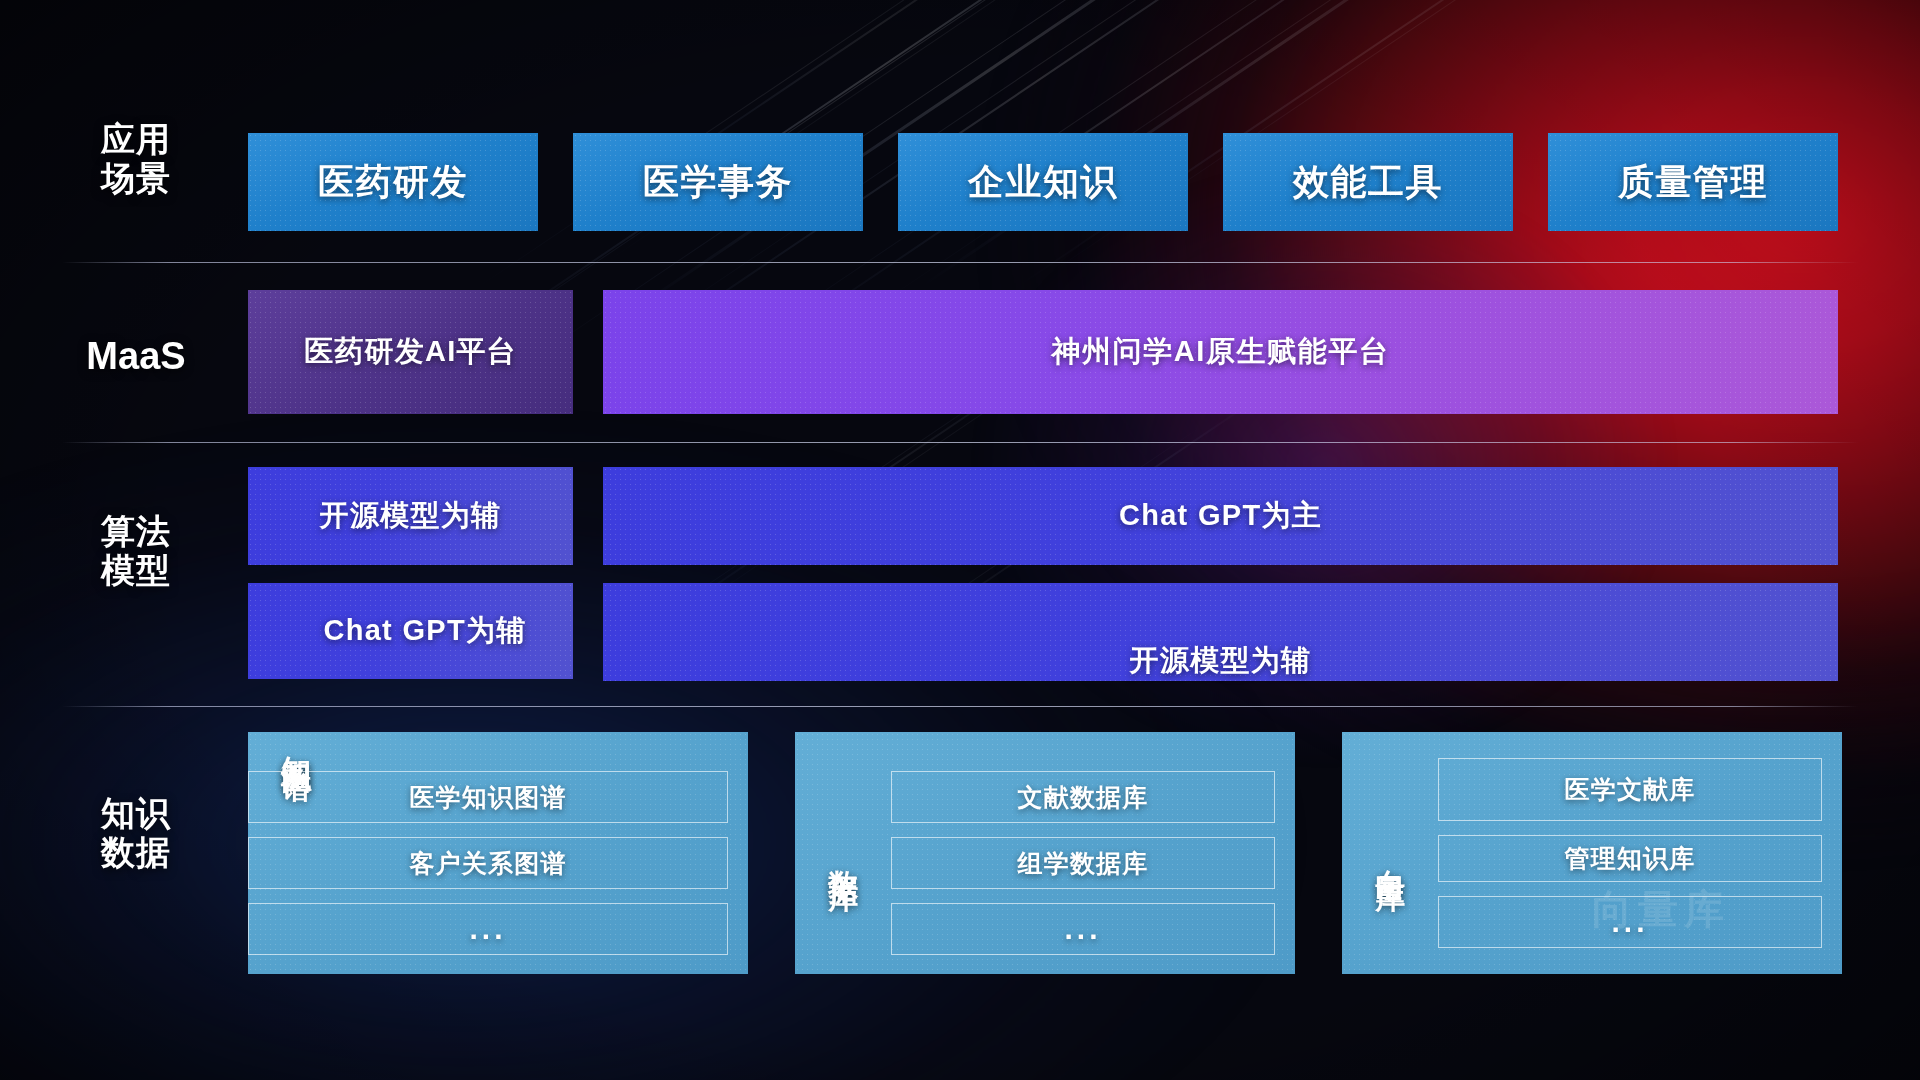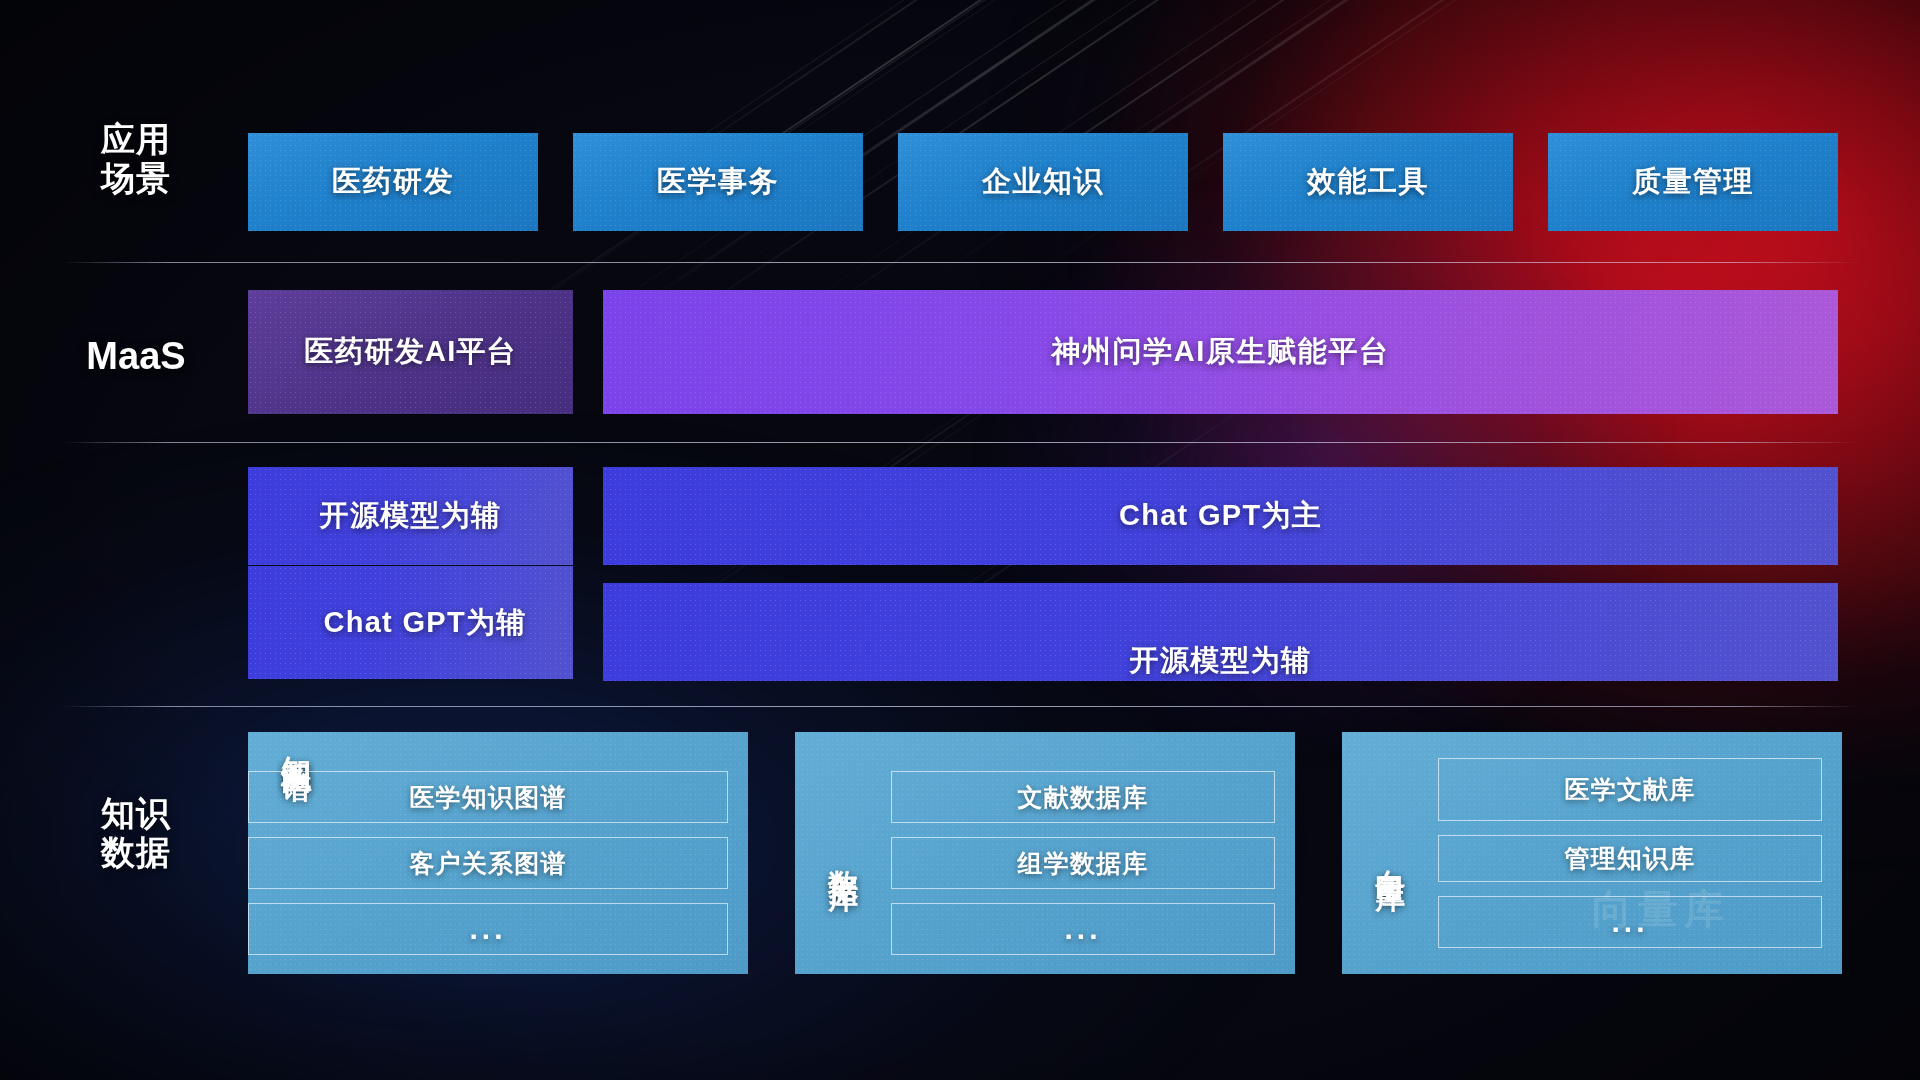--- a/index.html
+++ b/index.html
@@ -70,21 +70,21 @@
     color:#fff;font-weight:bold;box-sizing:border-box;
     text-shadow:0 2px 7px rgba(0,0,0,.55);
   }
   .dots{
     position:absolute;inset:0;pointer-events:none;opacity:.30;
     background-image:radial-gradient(rgba(255,255,255,.55) .55px, rgba(0,0,0,0) .6px);
     background-size:5px 5px;
   }
 
   .app-box{background:linear-gradient(160deg,#2f8fd8 0%,#1f80cb 46%,#1b77c0 100%);
-           font-size:29px;letter-spacing:1.5px;}
+           font-size:36px;letter-spacing:1.5px;}
   .maas-left{background:linear-gradient(150deg,#5d3e9b 0%,#4d3287 55%,#462d7e 100%);
            font-size:29px;letter-spacing:1.2px;}
   .maas-wide{background:linear-gradient(96deg,#7b43ea 0%,#8649e8 34%,#9a4fe0 62%,#ab58d8 100%);
            font-size:29px;letter-spacing:1.6px;}
   .algo-box{background:linear-gradient(100deg,#3d3ddd 0%,#4040dc 40%,#4a4ad6 72%,#5252cf 100%);
            font-size:29px;letter-spacing:1.3px;}
 
   .kd-panel{position:absolute;display:flex;align-items:stretch;
             background:linear-gradient(155deg,#63aed6 0%,#55a2cd 52%,#4e9bc8 100%);
             box-sizing:border-box;}
@@ -179,26 +179,30 @@
     <div class="box maas-left" style="left:248px;top:290px;width:325px;height:124px;">
       <div class="dots"></div>
       <span>医药研发AI平台</span>
     </div>
 
     <div class="box maas-wide" style="left:603px;top:290px;width:1235px;height:124px;">
       <div class="dots"></div>
       <span>神州问学AI原生赋能平台</span>
     </div>
 
+    <div class="row-label" style="left:62px;top:512px;width:148px;font-size:34px;">
+      <div>算法</div>
+      <div>模型</div>
+    </div>
 
     <div class="box algo-box" style="left:248px;top:467px;width:325px;height:98px;">
       <div class="dots"></div>
       <span>开源模型为辅</span>
     </div>
-    <div class="box algo-box" style="left:248px;top:566px;width:325px;height:113px;padding-left:29px;">
+    <div class="box algo-box" style="left:248px;top:583px;width:325px;height:96px;padding-left:29px;">
       <div class="dots"></div>
       <span>Chat GPT为辅</span>
     </div>
 
     <div class="box algo-box" style="left:603px;top:467px;width:1235px;height:98px;">
       <div class="dots"></div>
       <span>Chat GPT为主</span>
     </div>
     <div class="box algo-box" style="left:603px;top:583px;width:1235px;height:98px;align-items:flex-end;">
       <div class="dots"></div>

